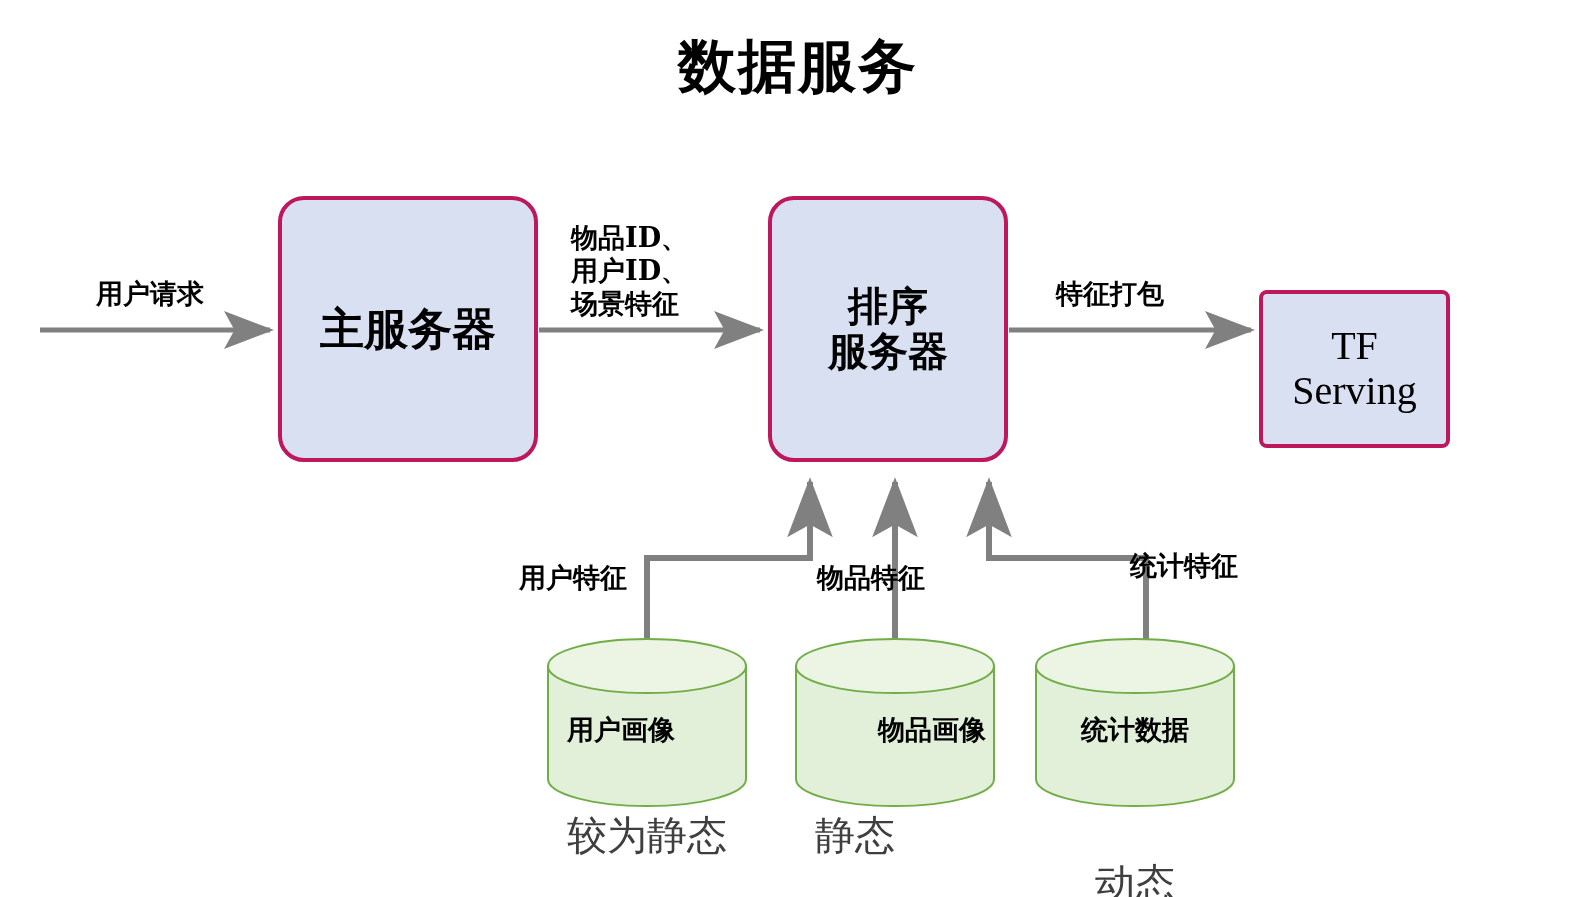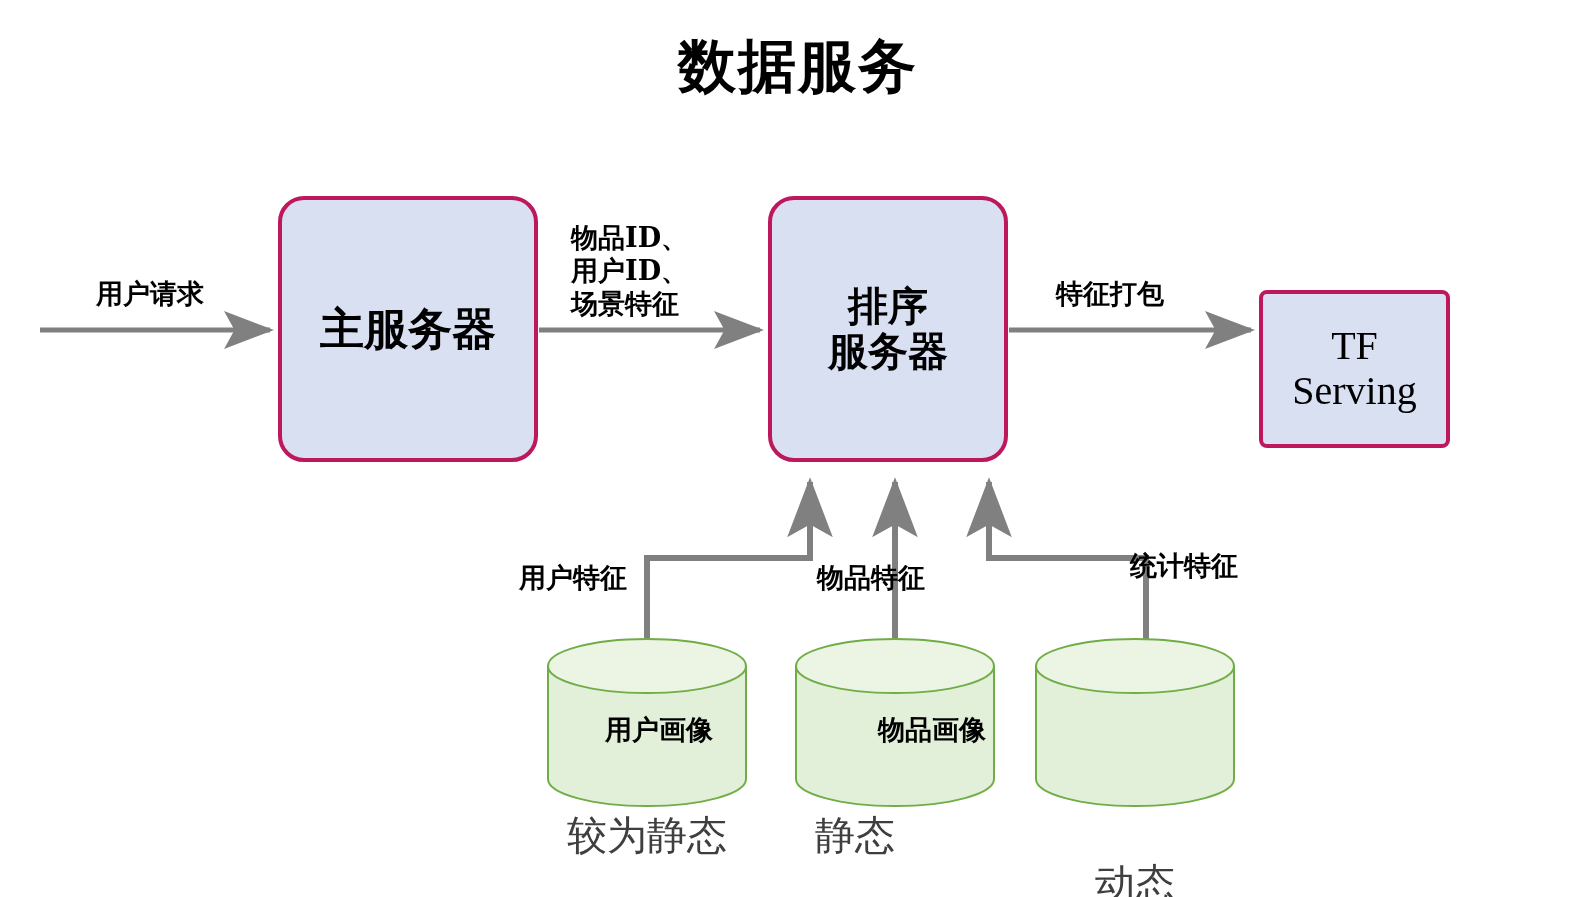--- a/index.html
+++ b/index.html
@@ -150,22 +150,23 @@
   <div class="abs proc-box" id="box-rank-server">
     <span class="proc-label">排序
 服务器</span>
   </div>
 
   <div class="abs proc-box" id="box-tf-serving">
     <span class="proc-label">TF
 Serving</span>
   </div>
 
-  <div class="abs cyl-text" style="left:560px; top:712px;">用户画像</div>
+  <div class="abs cyl-text" style="left:522px; top:712px;">用户画像</div>
   <div class="abs cyl-text" style="left:796px; top:712px;margin-left:37px;">物品画像</div>
+  <div class="abs cyl-text" style="left:1036px; top:712px;">统计数据</div>
 
   <div class="abs cyl-caption" style="left:532px; top:808px;">较为静态</div>
   <div class="abs cyl-caption" style="left:740px; top:808px;">静态</div>
   <div class="abs cyl-caption" style="left:1020px; top:856px;">动态</div>
 
   <div class="abs edge-label" id="label-user-request">用户请求</div>
 
   <div class="abs edge-label" id="label-ids-scene">物品ID、
 用户ID、
 场景特征</div>

